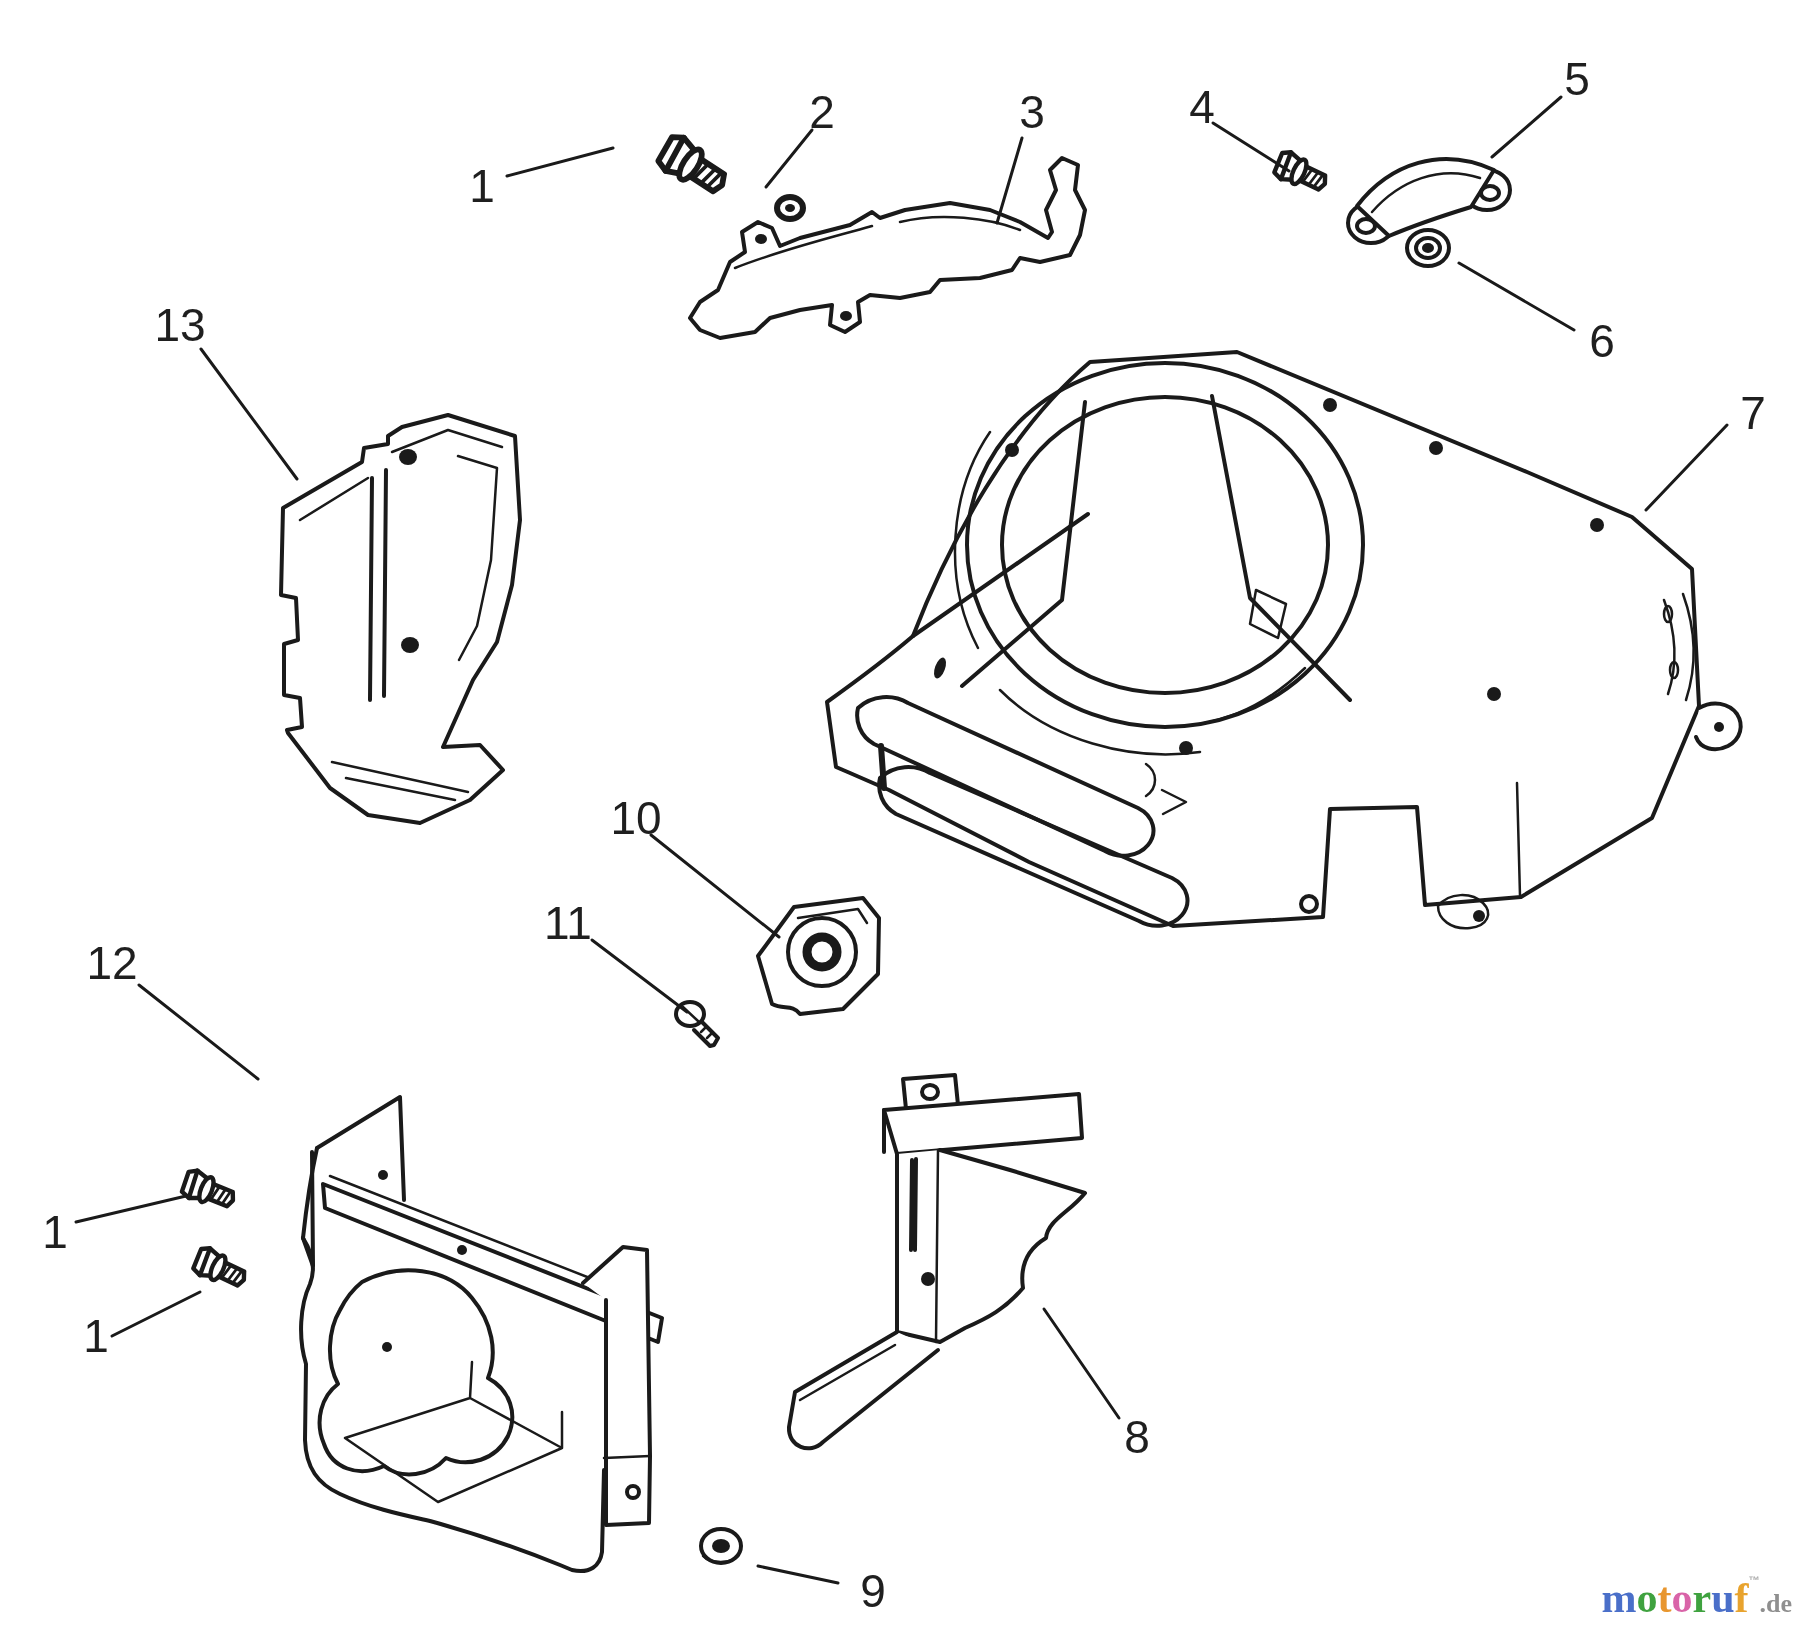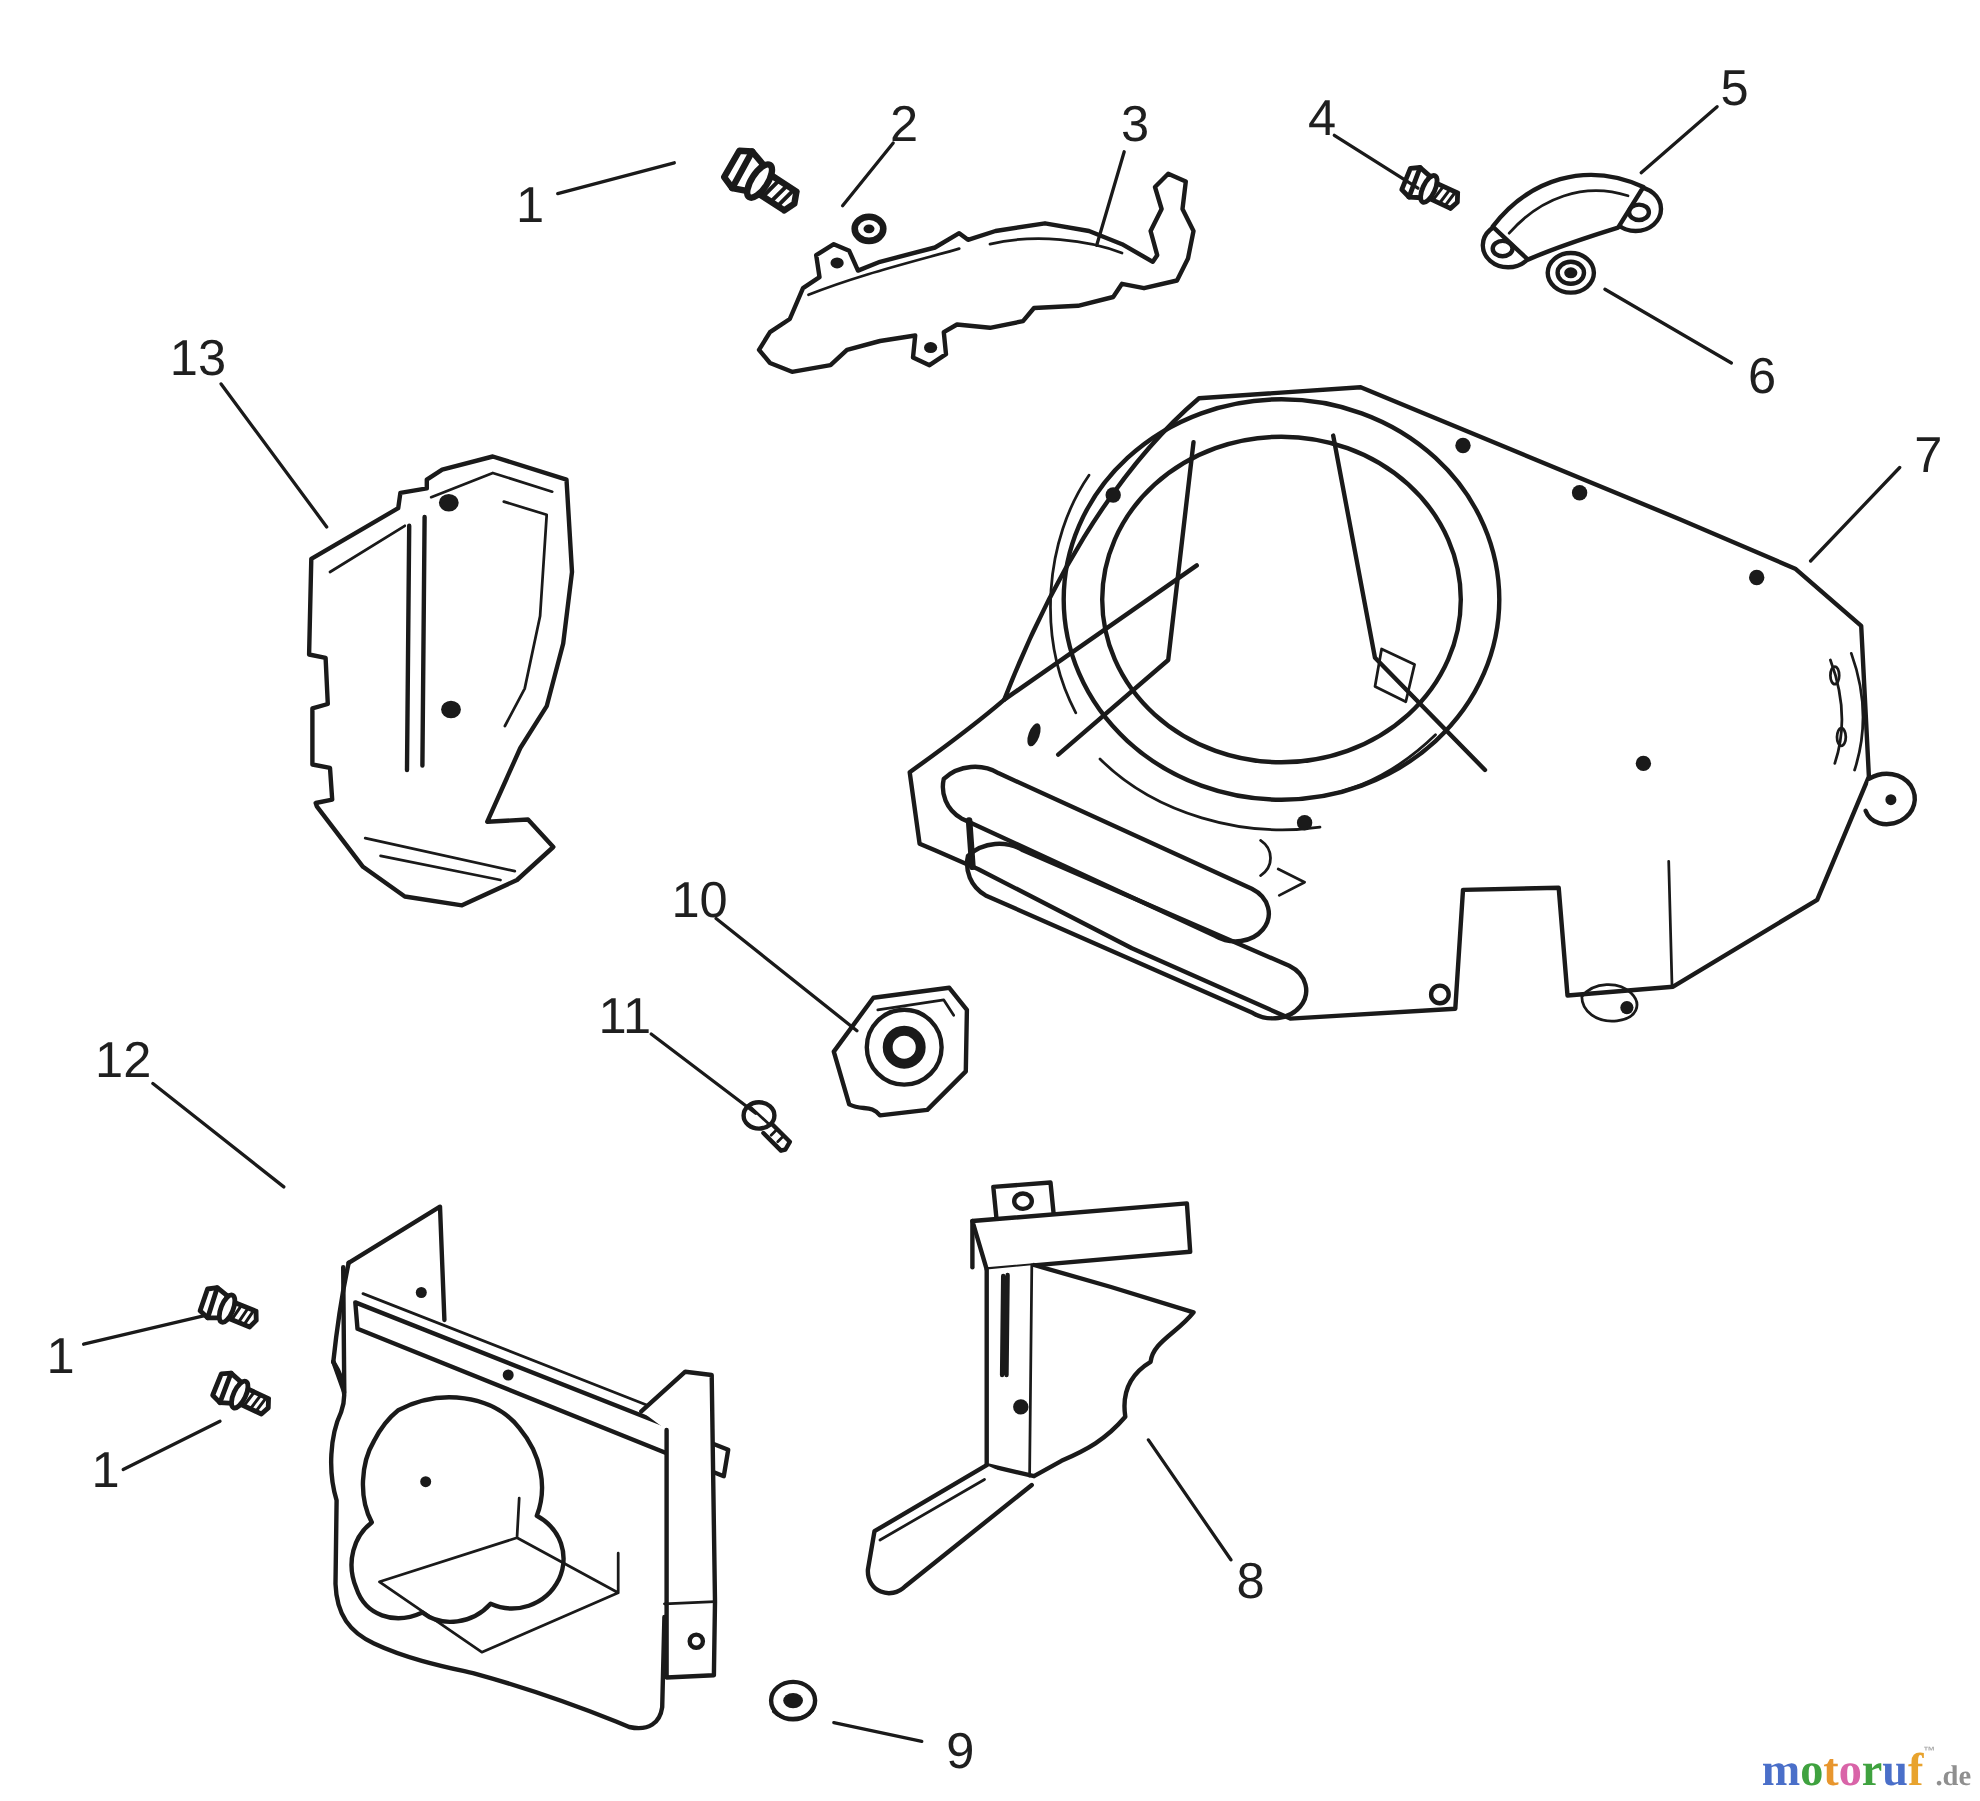--- a/index.html
+++ b/index.html
@@ -15,21 +15,21 @@
   .fillw{fill:#ffffff;}
   .ink{fill:#1a1a1a;stroke:none;}
   .thin{stroke-width:2.5;}
   .thick{stroke-width:6;}
   .leader{stroke-width:3;}
   text.callout{
     font-family:"Liberation Sans",sans-serif;font-size:46px;fill:#1f1f1f;
     stroke:none;text-anchor:middle;
   }
   .watermark{
-    position:absolute;right:8px;bottom:6px;
+    position:absolute;right:8px;bottom:18px;
     font-family:"Liberation Serif",serif;font-weight:bold;line-height:1;
     user-select:none;white-space:nowrap;
   }
   .watermark .wm{font-size:42px;}
   .wm-0,.wm-5{color:#4a6fc9;}
   .wm-1,.wm-4{color:#3fa23f;}
   .wm-2{color:#e8962e;}
   .wm-3{color:#d964a8;}
   .wm-6{color:#e8a32e;}
   .wm-sup{font-size:11px;color:#aaaaaa;vertical-align:28px;font-family:"Liberation Sans",sans-serif;}

